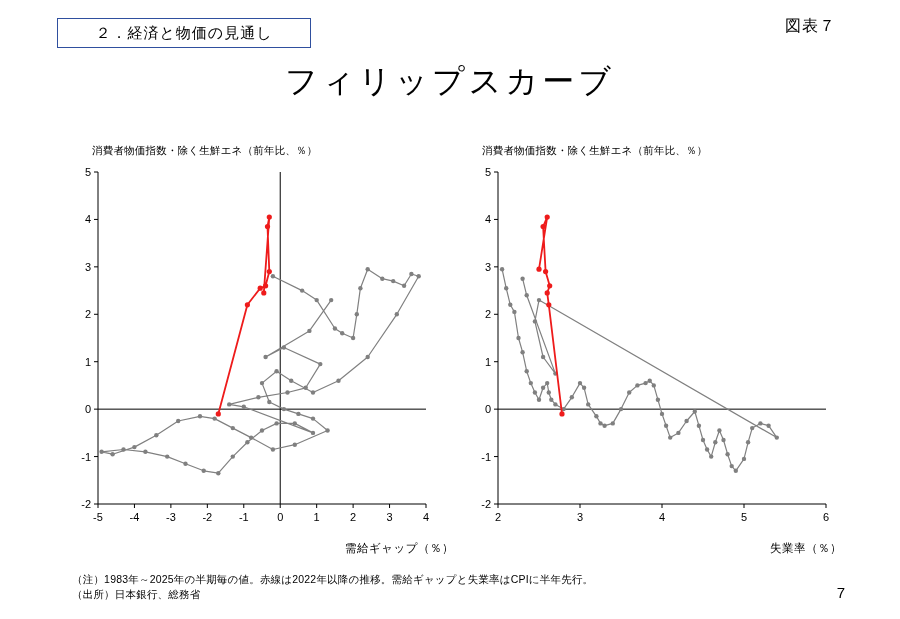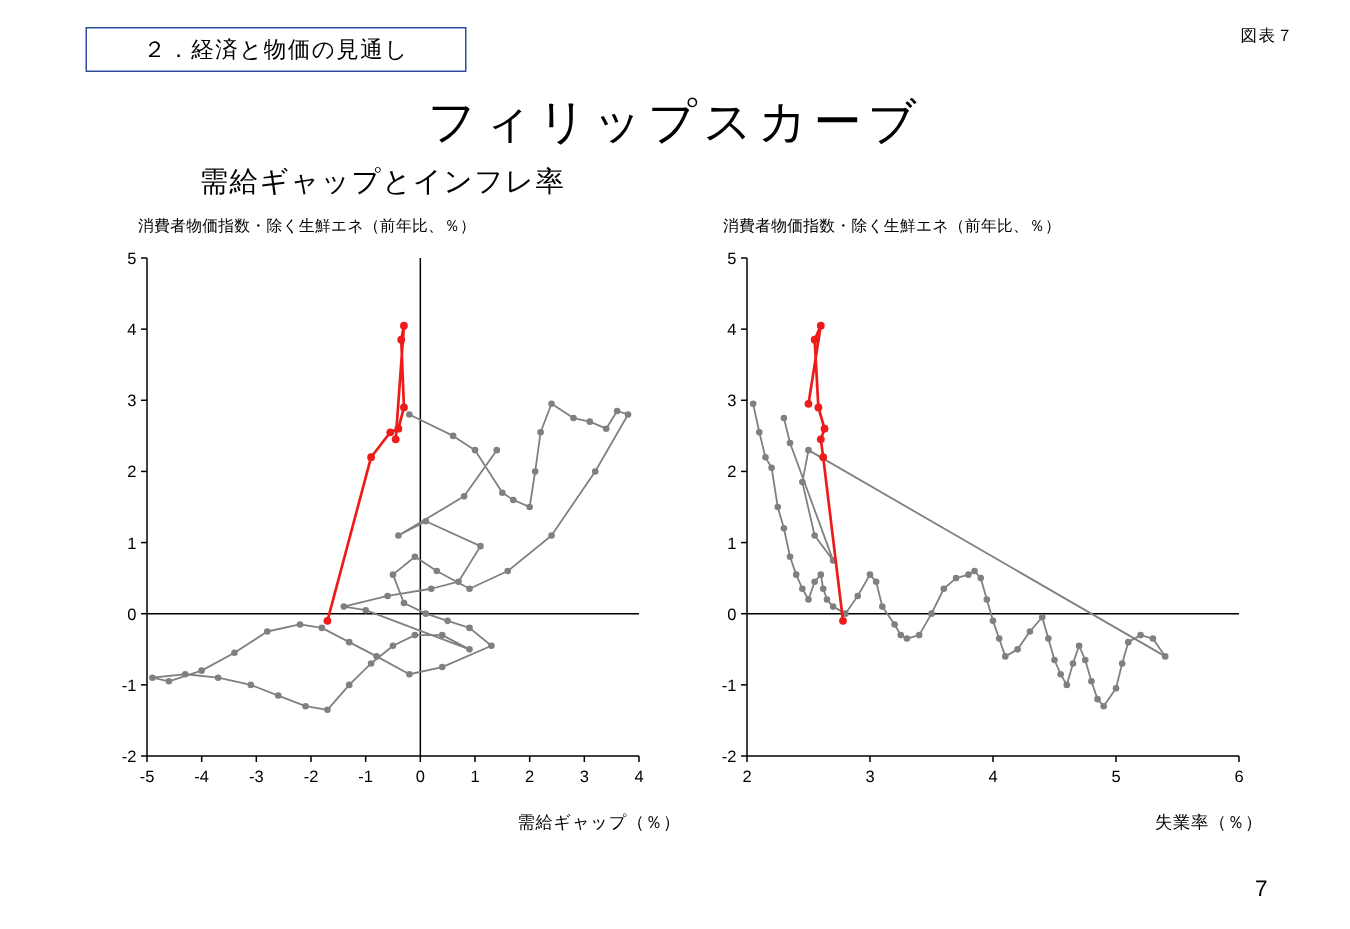--- a/index.html
+++ b/index.html
@@ -31,23 +31,23 @@
     box-sizing: border-box;
     display: flex;
     align-items: center;
     justify-content: center;
     font-size: 15px;
     letter-spacing: 1px;
     color: #000;
   }
   .figure-no {
     position: absolute;
-    right: 37px;
+    right: 64px;
     top: 16px;
-    font-size: 11px;
+    font-size: 16px;
     letter-spacing: 1px;
   }
   .main-title {
     position: absolute;
     left: 0;
     top: 60px;
     width: 900px;
     text-align: center;
     font-size: 32px;
     letter-spacing: 4px;
@@ -109,21 +109,20 @@
 </head>
 <body>
 
 <div class="slide">
 
   <div class="section-tag">２．経済と物価の見通し</div>
   <div class="figure-no">図表７</div>
 
   <div class="main-title">フィリップスカーブ</div>
 
-  <div class="panel-title left">需給ギャップとインフレ率</div>
 
   <div class="axis-note left">消費者物価指数・除く生鮮エネ（前年比、％）</div>
   <div class="axis-note right">消費者物価指数・除く生鮮エネ（前年比、％）</div>
 
   <div class="chart left">
     <svg id="svg-left" width="380" height="380" viewBox="0 0 380 380">
         <line x1="38" y1="12" x2="38" y2="344" stroke="#000" stroke-width="1"></line>
         <line x1="38" y1="344" x2="366" y2="344" stroke="#000" stroke-width="1"></line>
         <line x1="38" y1="249.14285714285717" x2="366" y2="249.14285714285717" stroke="#000" stroke-width="1"></line>
         <line x1="220.22222222222223" y1="12" x2="220.22222222222223" y2="344" stroke="#000" stroke-width="1"></line>
@@ -334,15 +333,17 @@
         <circle cx="85.6" cy="111.6" r="2.6" fill="#ee1b1b"></circle>
         <circle cx="83.1" cy="66.5" r="2.6" fill="#ee1b1b"></circle>
         <circle cx="87.2" cy="57.1" r="2.6" fill="#ee1b1b"></circle>
         <circle cx="79.0" cy="109.2" r="2.6" fill="#ee1b1b"></circle>
       </svg>
   </div>
 
   <div class="xlabel left">需給ギャップ（％）</div>
   <div class="xlabel right">失業率（％）</div>
 
+  <div class="footnote">（注）1983年～2025年の半期毎の値。赤線は2022年以降の推移。需給ギャップと失業率はCPIに半年先行。
+（出所）日本銀行、総務省</div>
   <div class="page-no">7</div>
 
 </div>
 
 </body></html>

